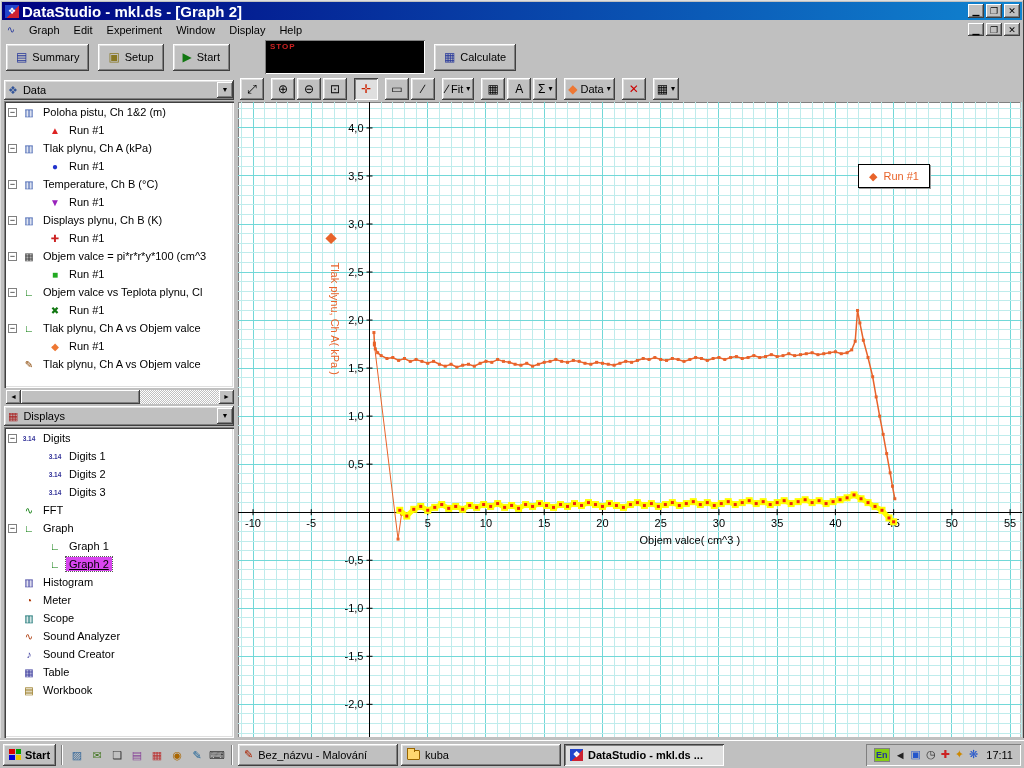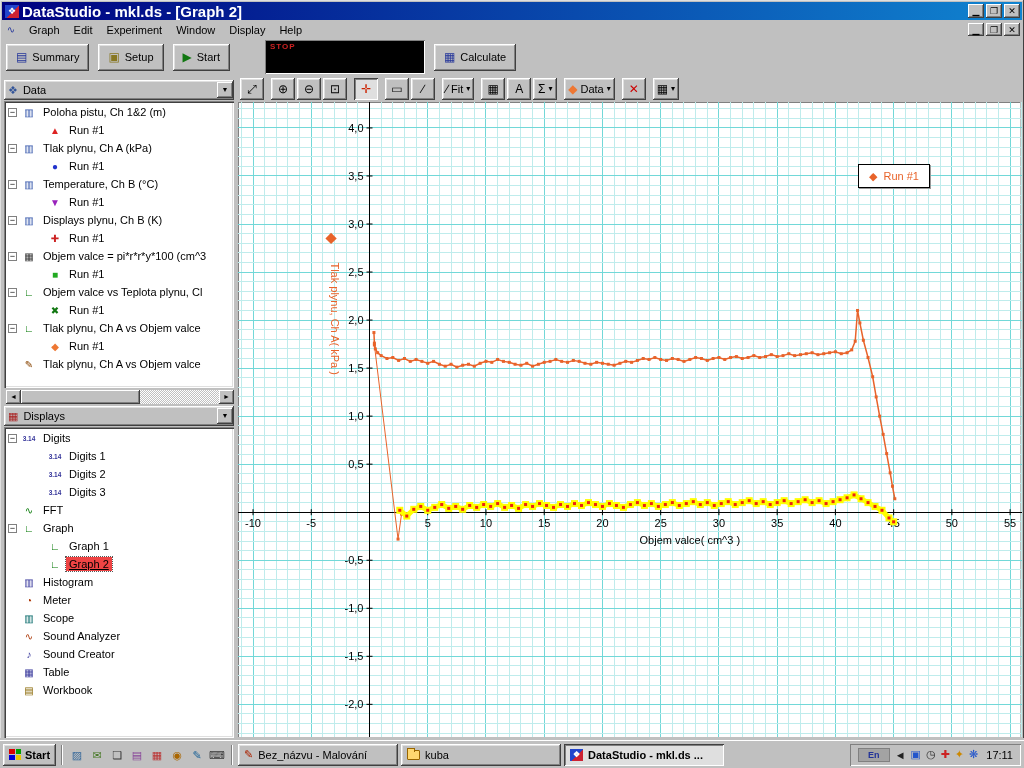--- a/index.html
+++ b/index.html
@@ -51,21 +51,21 @@
   .tree { overflow:hidden; padding:2px 0 0 2px; }
   #data-tree { height:287px; }
   #displays-tree { position:absolute; left:2px; top:352px; right:2px; bottom:2px; }
   .tree-row { height:18px; display:flex; align-items:center; white-space:nowrap; overflow:hidden; }
   .expander { width:9px; height:9px; flex:none; border:1px solid #808080; background:#fff;
               font-size:9px; line-height:7px; text-align:center; margin-right:4px; }
   .expander-space { width:13px; flex:none; }
   .tree-icon { width:16px; flex:none; text-align:center; font-size:10px; margin-right:3px; }
   .tree-icon.tiny { font-size:6.5px; font-weight:bold; letter-spacing:0; }
   .tree-label { padding:1px 3px; }
-  .tree-label.selected { background:#ef4444; outline:1px dotted #555;text-decoration:underline; }
+  .tree-label.selected { background:#d946ef; outline:1px dotted #555;text-decoration:underline; }
   .hscroll { position:absolute; left:4px; top:315px; width:228px; height:14px; display:flex; background:#dfdfdf; }
   .scroll-btn { width:15px; height:14px; font-size:7px; line-height:12px; text-align:center; flex:none;
                 box-shadow: inset -1px -1px 0 #404040, inset 1px 1px 0 #ffffff, inset -2px -2px 0 #808080; }
   .scroll-track { flex:1; position:relative;
                   background:repeating-conic-gradient(#ffffff 0 25%, #c0c0c0 0 50%) 0 0/2px 2px; }
   .scroll-thumb { position:absolute; left:0; top:0; width:60%; height:14px;
                   background:#c0c0c0; box-shadow: inset -1px -1px 0 #404040, inset 1px 1px 0 #ffffff, inset -2px -2px 0 #808080; }
 
   
   .graph-col { position:absolute; left:236px; top:75px; right:2px; bottom:28px; }
@@ -99,21 +99,21 @@
   .task-btn.active { font-weight:bold; background:#dfdfdf;
               box-shadow: inset 1px 1px 0 #404040, inset -1px -1px 0 #ffffff, inset 2px 2px 0 #808080; }
   .task-icon { font-size:11px; flex:none; }
   .mini-app-icon { width:13px; height:12px; flex:none; font-size:8px; line-height:12px; text-align:center; color:#fff;
                    background:linear-gradient(135deg,#2244cc 55%,#cc2233 55%); }
   .folder-icon { width:13px; height:10px; flex:none; position:relative; background:#ffd870; border:1px solid #996600; border-radius:1px; }
   .folder-icon::before { content:""; position:absolute; top:-3px; left:-1px; width:6px; height:3px; background:#ffd870; border:1px solid #996600; border-bottom:none; }
   .tb-spacer { flex:1; }
   .tray { height:22px; display:flex; align-items:center; gap:5px; padding:0 8px;
           box-shadow: inset 1px 1px 0 #808080, inset -1px -1px 0 #ffffff; }
-  .lang-chip { width:32px; height:14px; background:#a3a3a3; border:1px solid #808080; color:#223399;
+  .lang-chip { width:16px; height:14px; background:#84cc16; border:1px solid #808080; color:#223399;
                font-weight:bold; font-size:9px; line-height:12px; text-align:center; }
   .tray-icon { font-size:11px; }
   .tray-clock { margin-left:3px; }
 </style>
 </head>
 <body>
 
 <div class="screen">
 
   <div class="titlebar">

